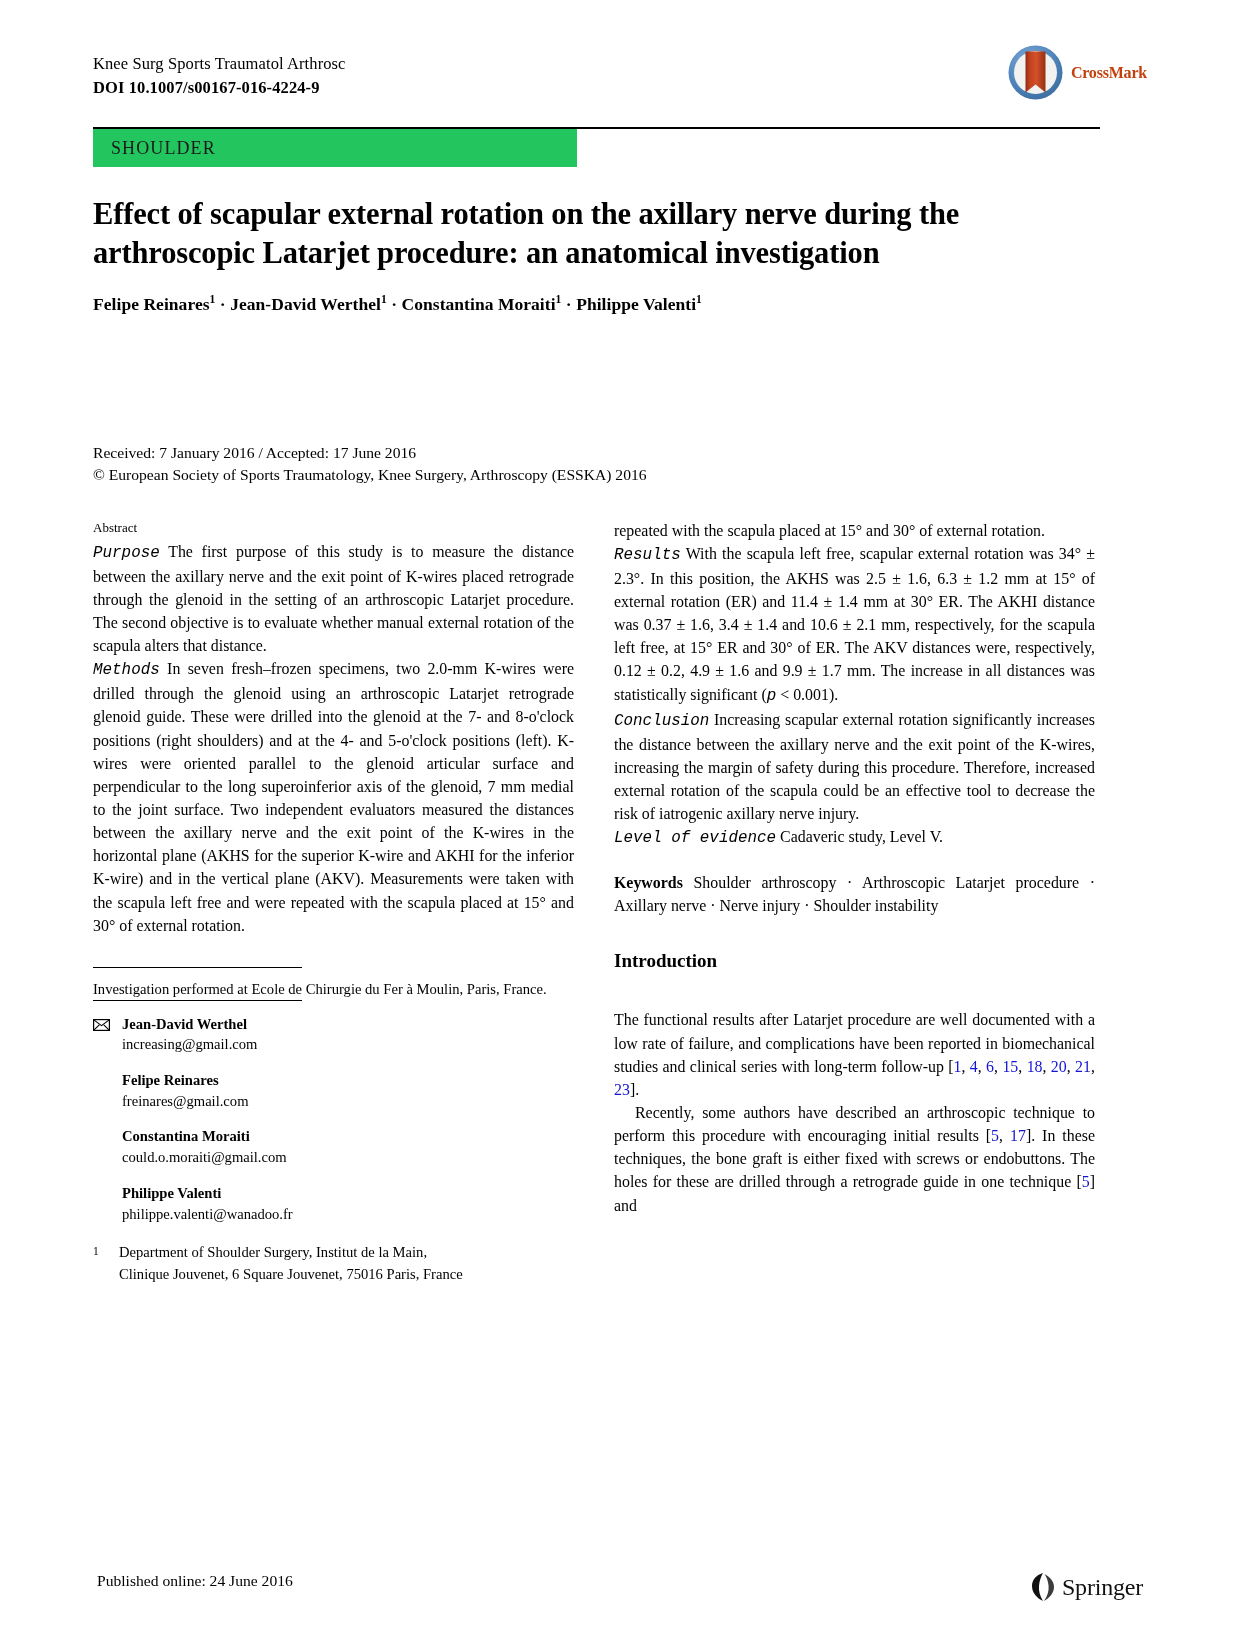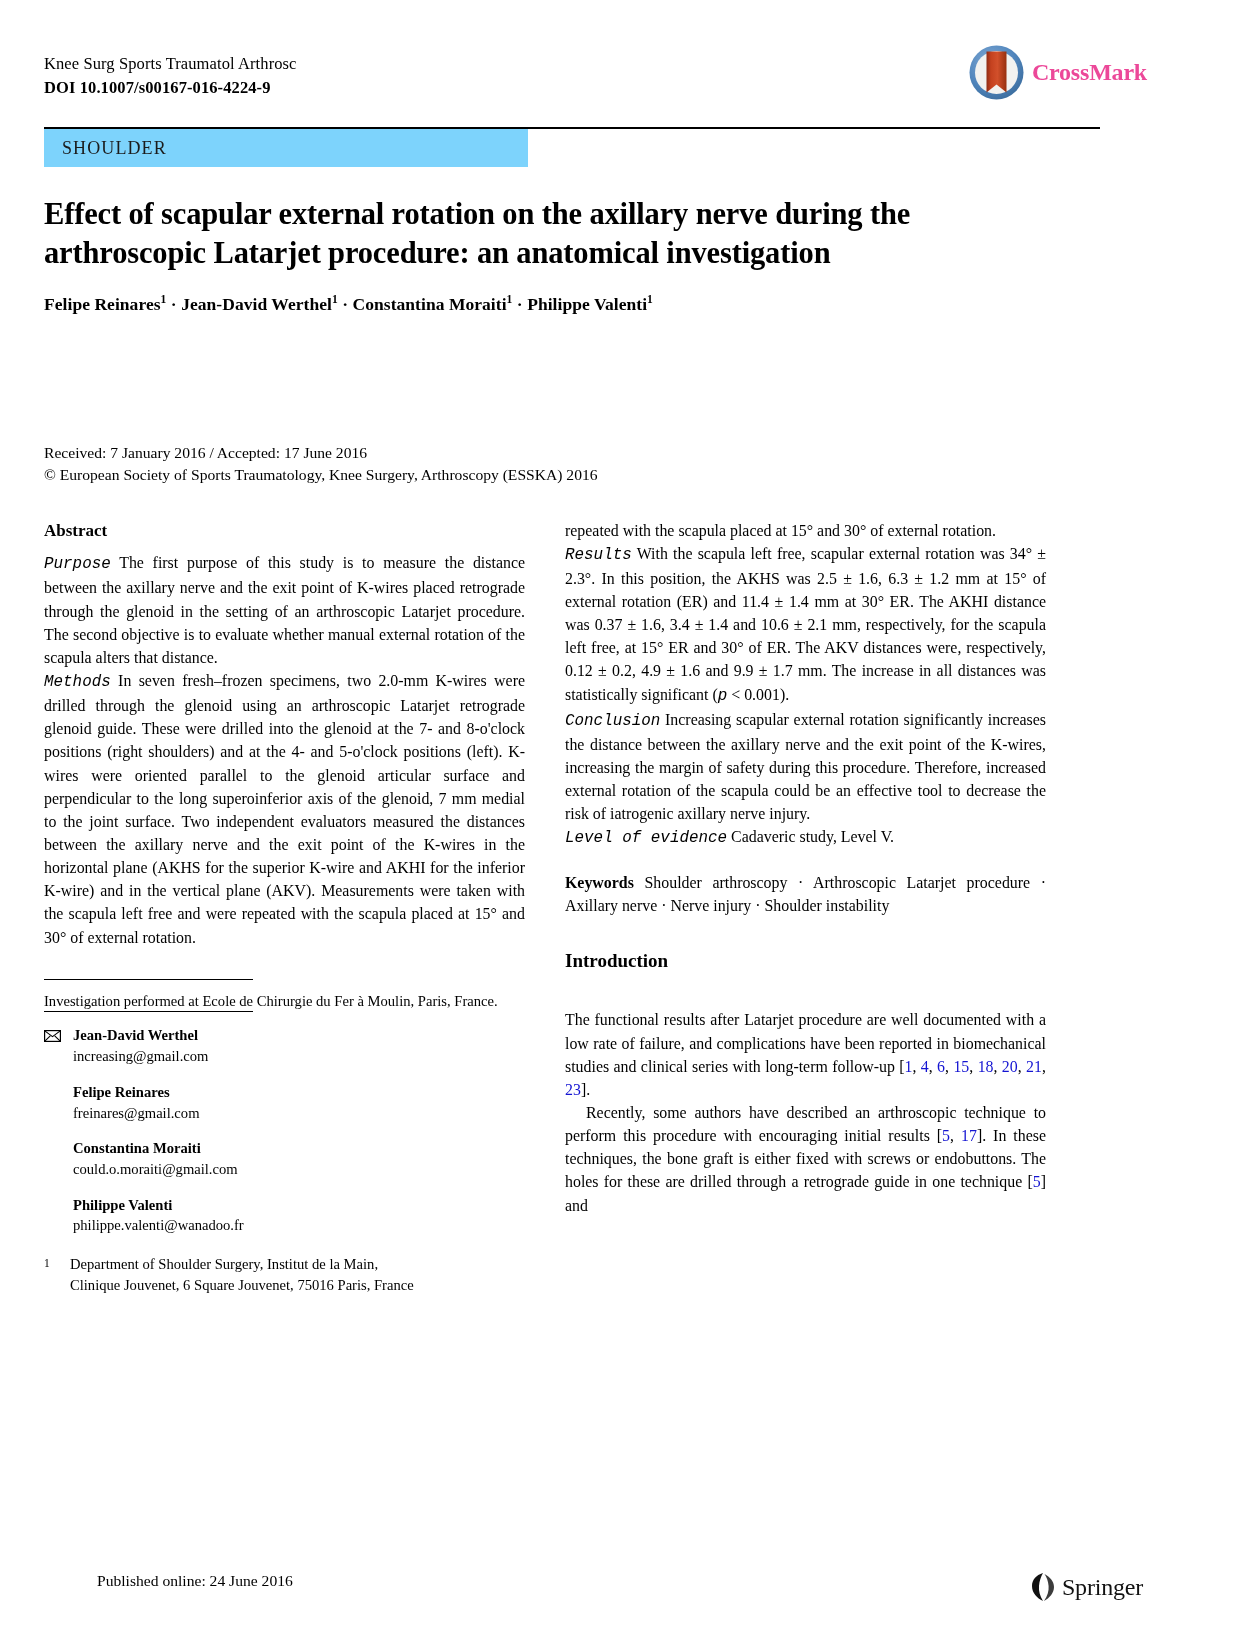--- a/index.html
+++ b/index.html
@@ -14,21 +14,21 @@
     color: #000000;
     position: relative;
     overflow: hidden;
   }
   .page {
     position: absolute;
     left: 0; top: 0;
     width: 1240px;
     height: 1648px;
     box-sizing: border-box;
-    padding: 52px 140px 0 44px;
+    padding: 52px 140px 0 93px;
   }
 
   
   .journal-header {
     position: relative;
     height: 72px;
   }
   .journal-name {
     font-size: 16.5px;
     line-height: 1.45;
@@ -49,32 +49,32 @@
     gap: 7px;
   }
   .crossmark-mark {
     width: 57px;
     height: 57px;
     position: relative;
   }
   .crossmark-text {
     font-family: "Liberation Serif", serif;
     font-weight: bold;
-    font-size: 24px;
-    color: #ec4899;
+    font-size: 16px;
+    color: #c2410c;
     letter-spacing: -0.2px;
   }
 
   
   .rule-top {
     border-top: 2.6px solid #000;
     margin-top: 3px;
   }
   .section-banner {
-    background: #7dd3fc;
+    background: #22c55e;
     height: 38px;
     width: 484px;
     display: flex;
     align-items: center;
     padding-left: 18px;
     box-sizing: border-box;
   }
   .section-banner span {
     font-size: 18px;
     letter-spacing: 1.1px;
@@ -121,23 +121,23 @@
   .col {
     width: 481px;
     font-size: 15.9px;
     line-height: 1.455;
     text-align: justify;
   }
   .col p {
     margin: 0;
   }
   .lead {
-    font-weight: bold;
-    font-size: 17px;
-    margin-bottom: 8px;
+    font-weight: normal;
+    font-size: 13px;
+    margin-bottom: 2px;
     display: block;
   }
   .ital { font-style: italic; font-family: Liberation Mono, monospace; }
   .bld { font-weight: bold; }
   .section-head {
     font-weight: bold;
     font-size: 19px;
     margin: 30px 0 34px 0;
   }
   .indent { text-indent: 21px; }

